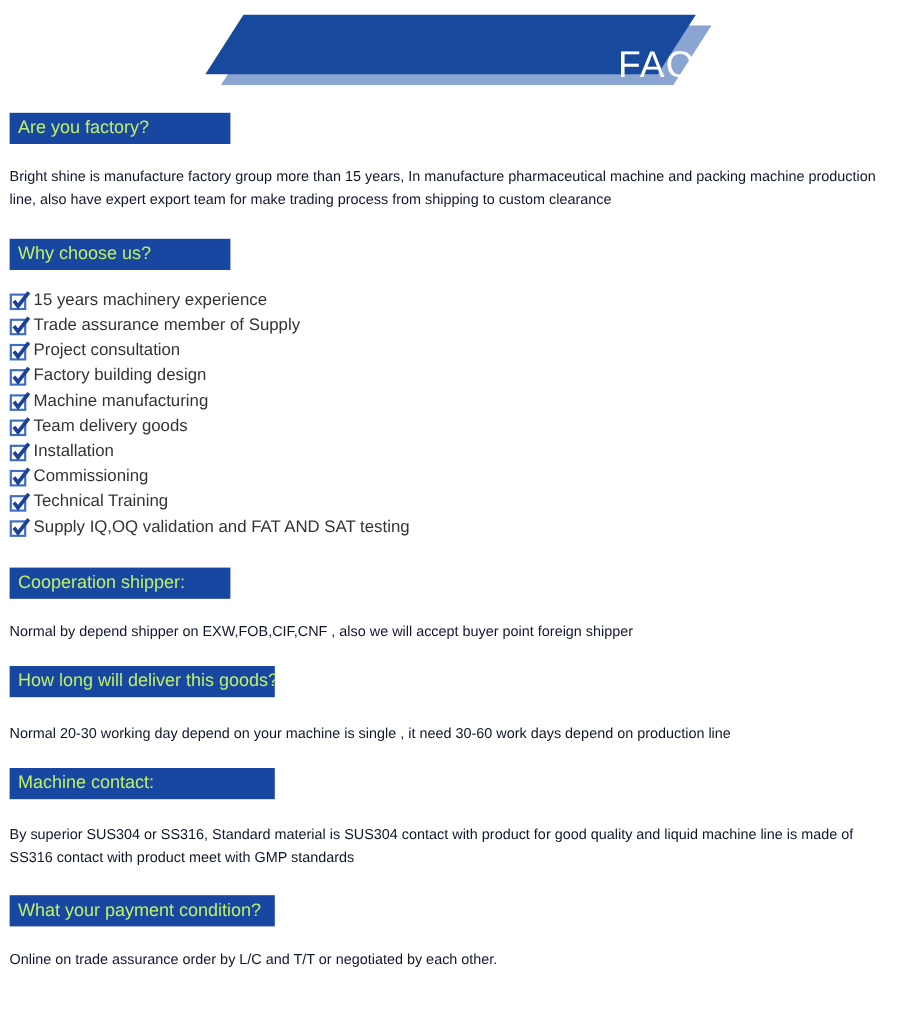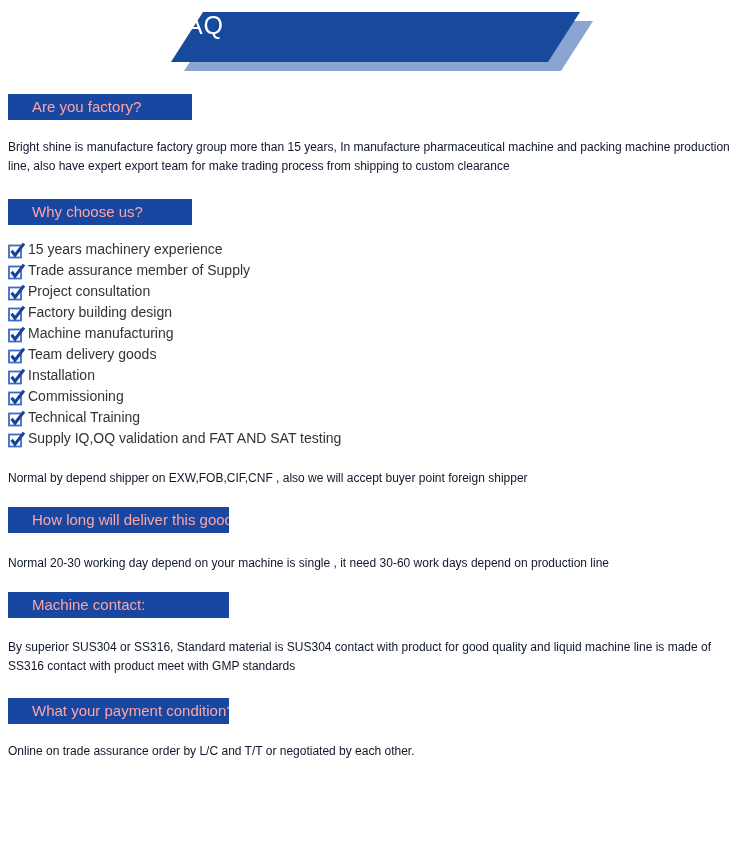--- a/index.html
+++ b/index.html
@@ -19,37 +19,37 @@
     background: #8ba5d3;
     clip-path: polygon(216px 21px, 593px 21px, 561px 71px, 184px 71px);
   }
   .banner-main {
     position: absolute; inset: 0;
     background: #17499c;
     clip-path: polygon(203px 12px, 580px 12px, 548px 62px, 171px 62px);
   }
   .banner-title {
     position: absolute;
-    left: 171px; top: 0;
+    left: 171px; top: 28px;
     width: 409px; height: 50px;
     line-height: 51px;
-    text-align: left;
+    text-align: right;
     color: #ffffff;
-    font-size: 25px;
+    font-size: 31px;
     letter-spacing: 1px;
   }
   
   .content { position: absolute; top: 0; left: 0; width: 750px; padding: 0 8px; }
   .hbar {
     background: #1847a1;
-    color: #fca5a5;
+    color: #bef264;
     font-size: 15px;
     height: 26px;
     line-height: 26px;
-    padding-left: 24px;
+    padding-left: 7px;
     overflow: hidden;
     white-space: nowrap;
   }
   .bar-a { width: 184px; }
   .bar-b { width: 221px; }
   .answer {
     color: #0f172a;
     font-size: 12px;
     line-height: 19px;
     width: 732px;
@@ -180,20 +180,21 @@
         <span class="cb-icon">
             <svg width="17" height="18" viewBox="0 0 17 18">
               <rect x="1" y="4.5" width="12" height="12" fill="#ffffff" stroke="#3b6cc6" stroke-width="1.8"></rect>
               <path d="M3.6 9.8 L7 14.2 L16 2.6" stroke="#1c4197" stroke-width="3.1" fill="none"></path>
             </svg>
           </span>
         <span>Supply IQ,OQ validation and FAT AND SAT testing</span>
       </li>
     </ul>
 
+    <div class="hbar bar-a h-3">Cooperation shipper:</div>
     <p class="answer p-3">Normal by depend shipper on EXW,FOB,CIF,CNF , also we will accept buyer point foreign shipper</p>
 
     <div class="hbar bar-b h-4">How long will deliver this goods?</div>
     <p class="answer p-4">Normal 20-30 working day depend on your machine is single , it need 30-60 work days depend on production line</p>
 
     <div class="hbar bar-b h-5">Machine contact:</div>
     <p class="answer p-5">By superior SUS304 or SS316, Standard material is SUS304 contact with product for good quality and  liquid machine line is made of SS316 contact with product meet with GMP standards</p>
 
     <div class="hbar bar-b h-6">What your payment condition?</div>
     <p class="answer p-6">Online on trade assurance order by L/C and T/T or negotiated by each other.</p>

